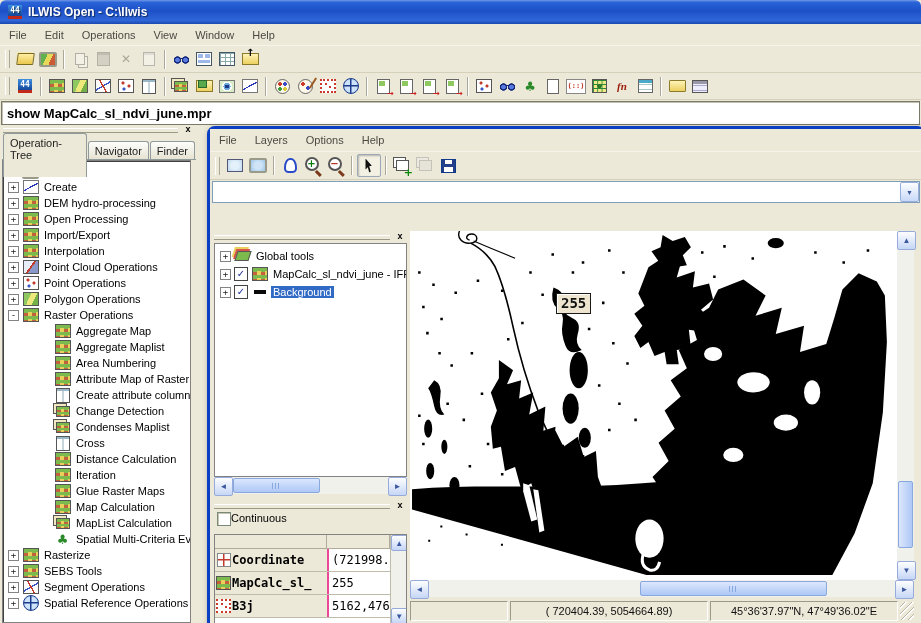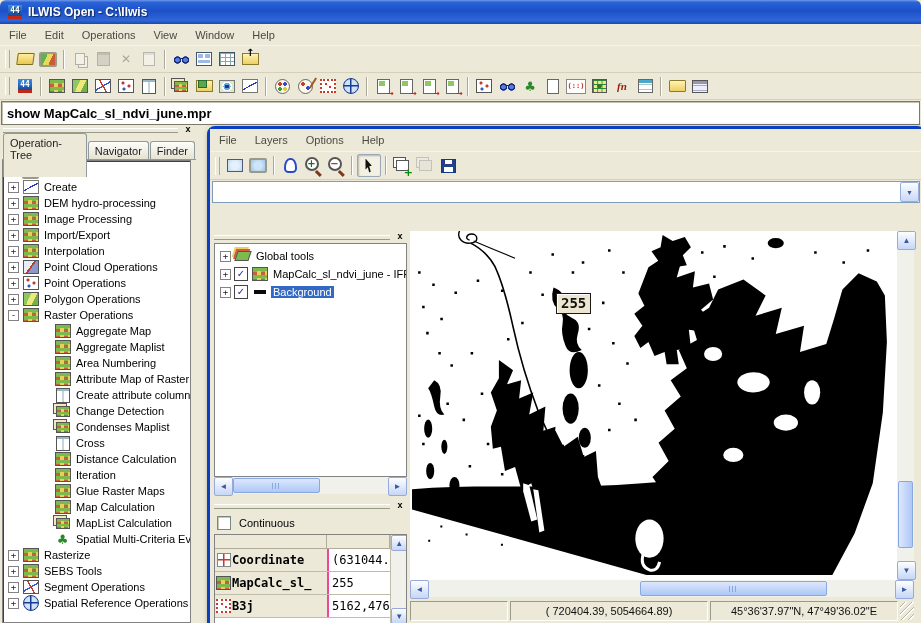--- a/index.html
+++ b/index.html
@@ -186,21 +186,21 @@
   .combobtn{width:17px;height:18px;margin:0;border:1px solid #9ab0dc;border-radius:2px;
     background:linear-gradient(#fdfefe,#c8d8f8);display:flex;align-items:center;justify-content:center;
     font-size:7px;color:#3a57a0}
   .cbody{position:absolute;left:3px;right:3px;top:102px;bottom:0;display:flex}
   .leftcol{width:195px;flex:none;display:flex;flex-direction:column}
   .layerpanel{height:263px;display:flex;flex-direction:column}
   .layertree{flex:1;background:#fff;border:1px solid #828282;margin:0 1px;overflow:hidden;padding-top:3px}
   .layertree .trow{height:18px}
   .hsplit{height:6px}
   .pixelpanel{flex:1;display:flex;flex-direction:column;overflow:hidden}
-  .controw{height:22px;display:flex;align-items:center;gap:8px;padding-left:4px;font:11px "Liberation Sans",sans-serif}
+  .controw{height:22px;display:flex;gap:0;padding-left:4px;font:11px "Liberation Sans",sans-serif}
   .cbx{width:12px;height:12px;border:1px solid #7a8a7a;background:#fff;box-shadow:inset 1px 1px 0 #c8c4ae}
   .ptable{flex:1;border:1px solid #828282;margin:0 1px;background:#fff;display:flex;overflow:hidden}
   .pcols{flex:1}
   .phead{display:flex;height:13px;background:var(--face,#ece9d8);border-bottom:1px solid #b0ac9a}
   .phead span{border-right:1px solid #b0ac9a}
   .phc1{width:111px}.phc2{flex:1}
   .prow{display:flex;height:22px;border-bottom:1px solid #c0bcaa;font:bold 12px "DejaVu Sans Mono",monospace}
   .pname{width:111px;flex:none;background:var(--face,#ece9d8);border-right:2px solid #ec4899;
     display:flex;align-items:center;gap:1px;padding-left:1px;overflow:hidden;white-space:nowrap}
   .pval{flex:1;background:#fff;display:flex;align-items:center;padding-left:3px;font-weight:normal;white-space:nowrap;overflow:hidden}
@@ -342,21 +342,21 @@
         <div class="trow">
           <span class="exp">+</span>
 
           <span class="ti i-raster"></span>
           <span class="lbl">DEM hydro-processing</span>
         </div>
         <div class="trow">
           <span class="exp">+</span>
 
           <span class="ti i-raster"></span>
-          <span class="lbl">Image Processing</span>
+          <span class="lbl">Open Processing</span>
         </div>
         <div class="trow">
           <span class="exp">+</span>
 
           <span class="ti i-raster"></span>
           <span class="lbl">Import/Export</span>
         </div>
         <div class="trow">
           <span class="exp">+</span>
 
@@ -579,21 +579,21 @@
                 <span class="phc1"></span>
                 <span class="phc2"></span>
               </div>
               <div>
 
               <div class="prow">
                     <span class="pname">
                       <i class="pi i-coord"></i>
                       <span>Coordinate</span>
                     </span>
-                    <span class="pval">(631044.</span>
+                    <span class="pval">(721998.</span>
                   </div>
                   <div class="prow">
                     <span class="pname">
                       <i class="pi i-raster"></i>
                       <span>MapCalc_sl_</span>
                     </span>
                     <span class="pval">255</span>
                   </div>
                   <div class="prow">
                     <span class="pname">

